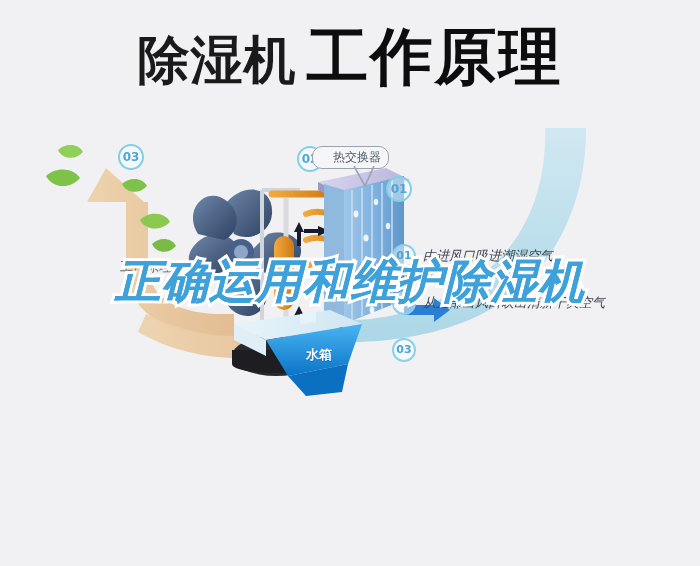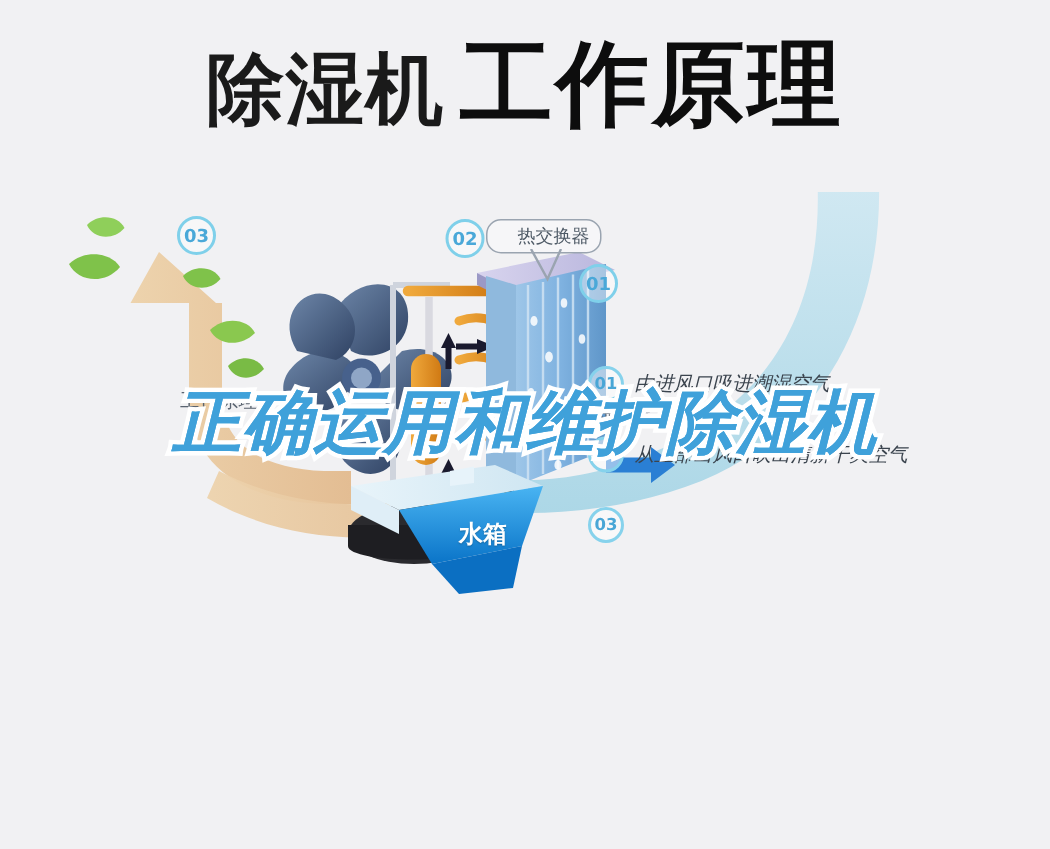--- a/index.html
+++ b/index.html
@@ -43,21 +43,21 @@
   .ill-label{
     position:absolute;color:#5a6470;font-size:13px;white-space:nowrap;
   }
   .callout{
     position:absolute;
     border:1.6px solid #9aa4b0;border-radius:10px;
     padding:2px 7px;font-size:12px;color:#4e5a66;
     background:#f6f6f8;white-space:nowrap;
   }
   .tank-label{
-    position:absolute;color:#ffffff;font-size:16px;font-weight:600;
+    position:absolute;color:#ffffff;font-size:13px;font-weight:600;
     white-space:nowrap;text-shadow:0 1px 1px rgba(0,0,0,.25);text-align:center;
   }
 
   
   .legend{position:absolute;left:392px;top:243px;width:300px;}
   .legend-row{display:flex;align-items:center;height:25px;margin-bottom:22px;}
   .legend-num{
     width:20px;height:20px;border-radius:50%;
     border:2px solid #86d2ec;color:#49a6d6;
     font-size:11px;font-weight:700;flex:0 0 auto;
@@ -253,21 +253,21 @@
         <path d="M288 248 L348 236 L342 264 L306 268 Z" fill="#0b6fc2"></path>
         <path d="M234 196 L266 212 L266 228 L234 212 Z" fill="#dfeef7"></path>
         <path d="M300 186 L316 183 L316 194 L300 196 Z" fill="#e7f3fa"></path>
       </g>
     </svg>
 
     <div class="numtok" style="left:118px;top:16px;">03</div>
     <div class="ill-label" style="left:120px;top:130px;">工作原理</div>
 
     <div class="numtok" style="left:297px;top:18px;">02</div>
-    <div class="callout" style="left:324px;top:18px;padding-left:20px;">热交换器</div>
+    <div class="callout" style="left:312px;top:18px;padding-left:20px;">热交换器</div>
     <svg style="position:absolute;left:352px;top:38px;" width="26" height="22">
       <path d="M2 0 L13 20 L22 0" fill="none" stroke="#9aa4b0" stroke-width="1.6"></path>
     </svg>
 
     <div class="numtok" style="left:386px;top:48px;">01</div>
     <div class="ill-label" style="left:384px;top:140px;text-decoration:underline;">潮湿空气</div>
 
     <div class="tank-label" style="left:306px;top:218px;">水箱</div>
   </div>
 

